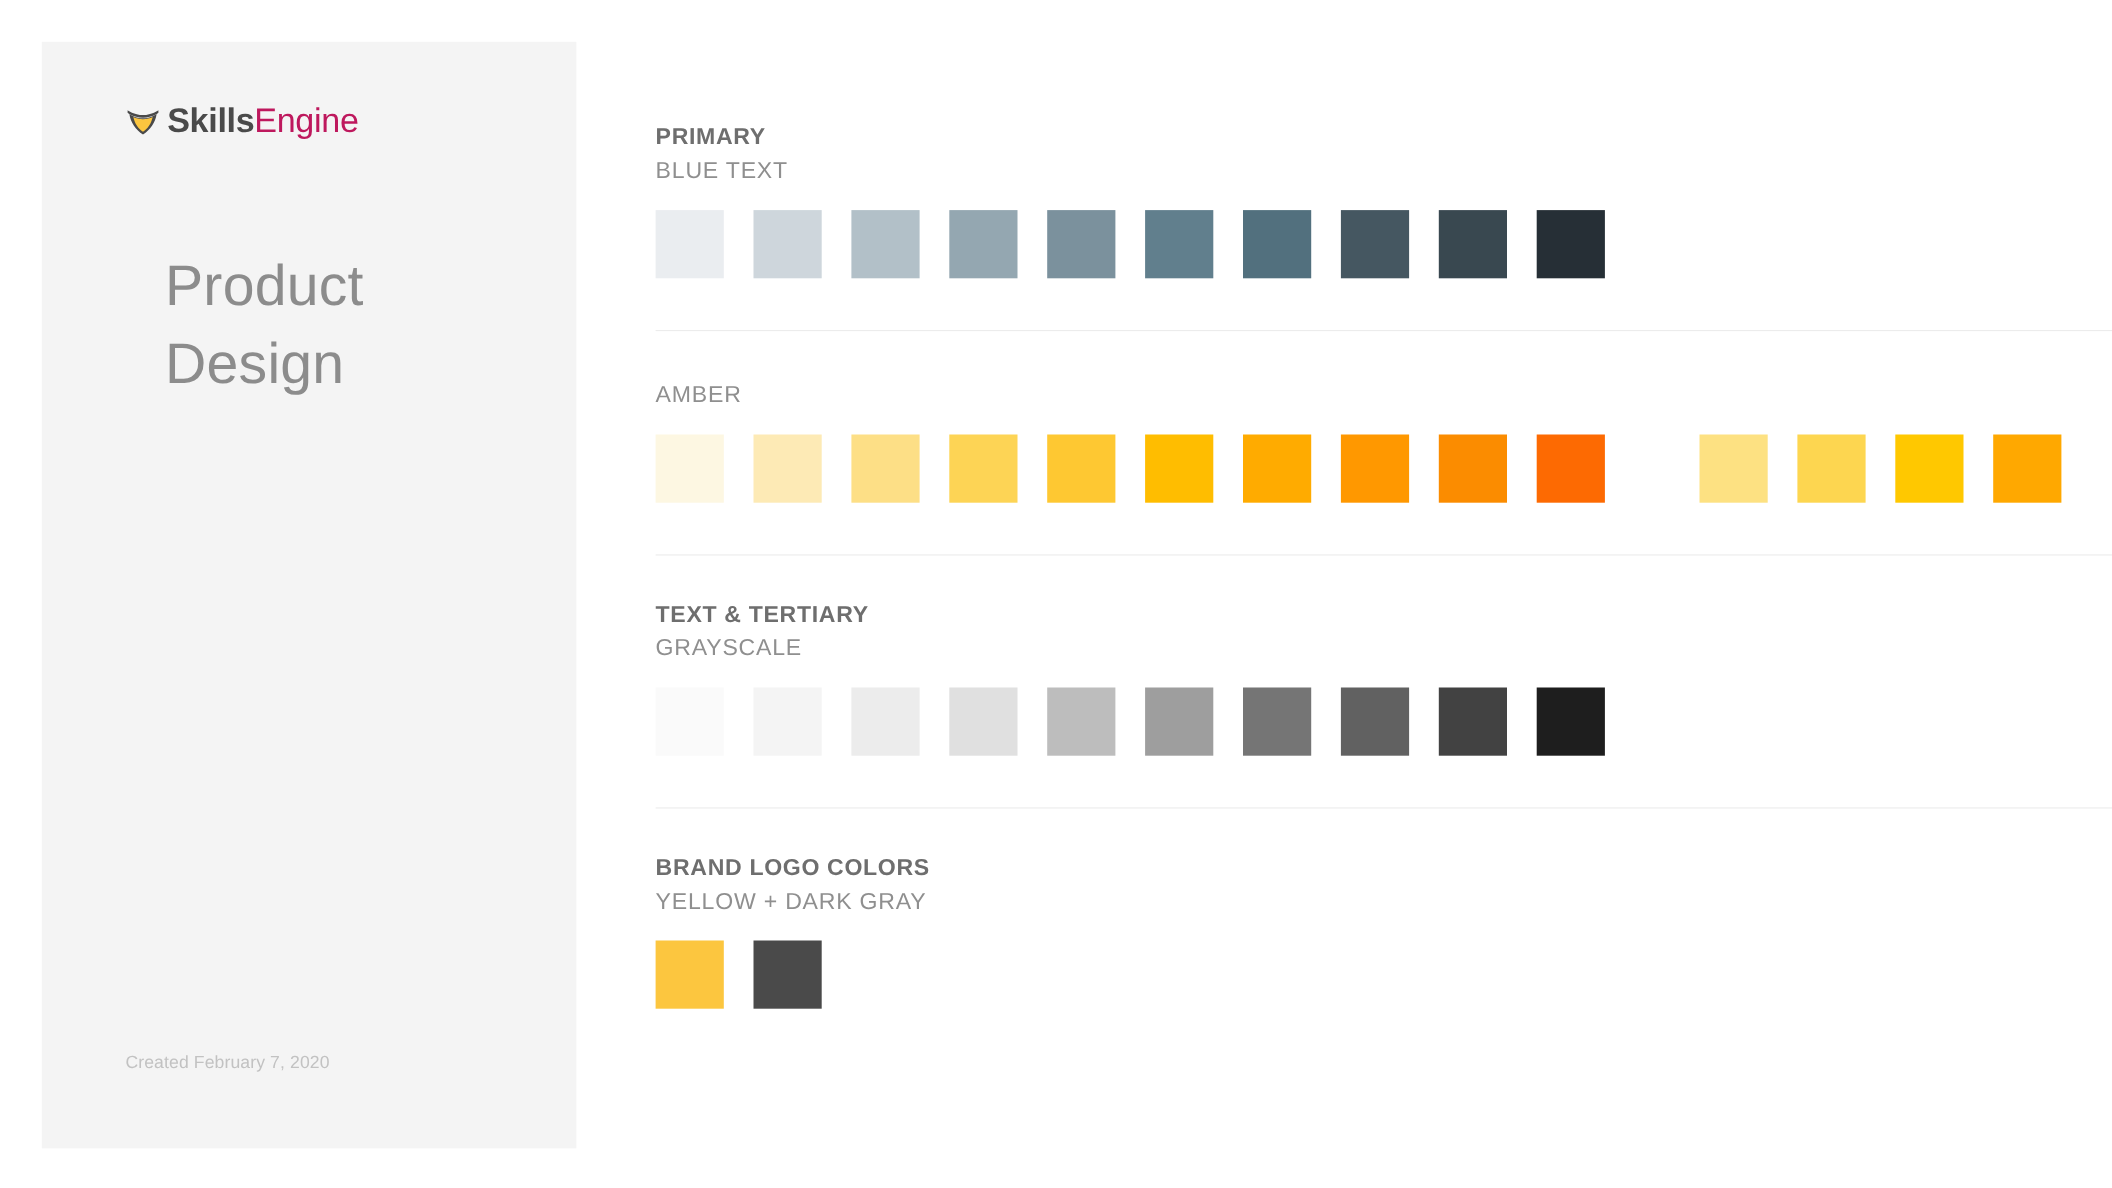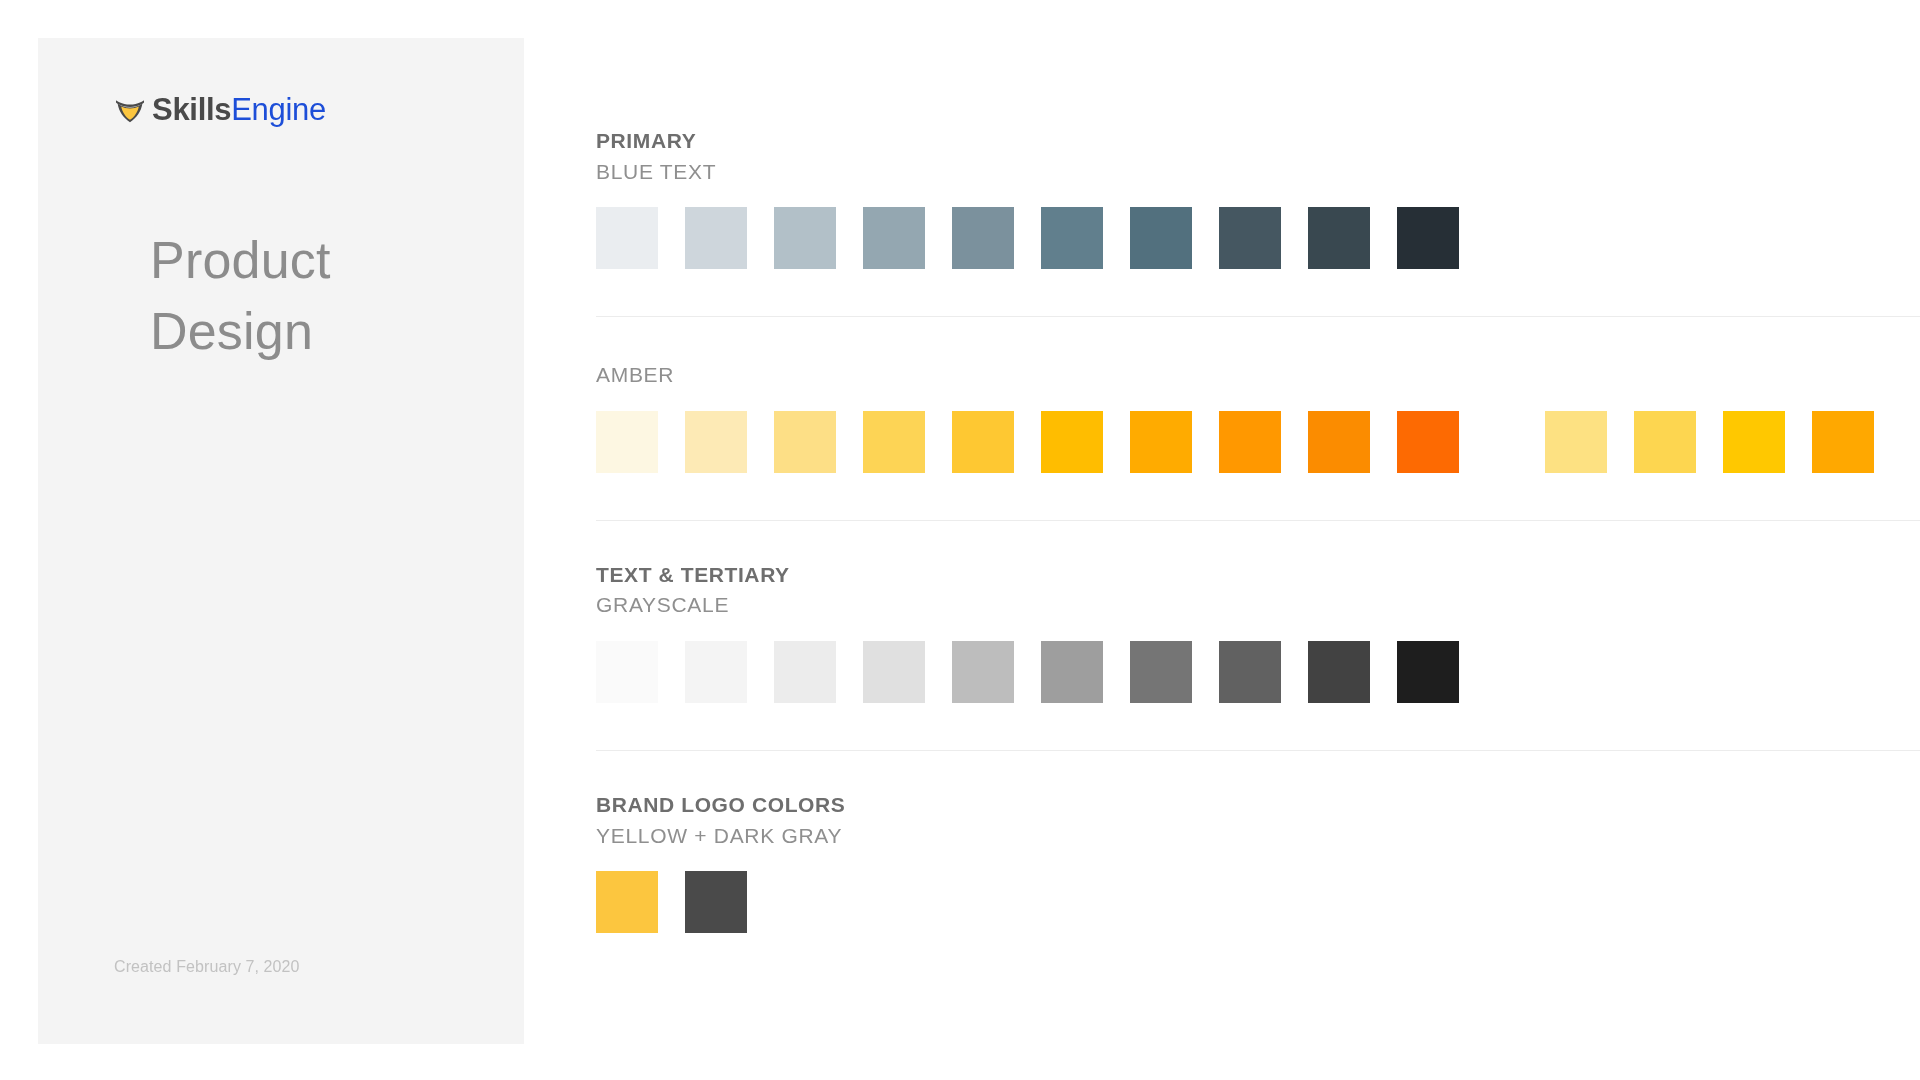--- a/index.html
+++ b/index.html
@@ -50,21 +50,21 @@
   }
 
   .logo-text {
     font-size: 31px;
     letter-spacing: -0.3px;
     color: #4a4a4a;
     white-space: nowrap;
     line-height: 1;
   }
   .logo-text .lt-bold { font-weight: bold; margin-top: 32px; }
-  .logo-text .lt-light { font-weight: normal; color: #1d4ed8; }
+  .logo-text .lt-light { font-weight: normal; color: #be185d; }
 
   .sidebar-title {
     margin-top: 94px;
     margin-left: 40px;
     font-size: 52px;
     font-weight: 300;
     line-height: 1.37;
     color: #8c8c8c;
     letter-spacing: 0.2px;
   }
@@ -80,21 +80,20 @@
   }
 
   
   .main {
     position: absolute;
     left: 596px;
     top: 0;
     width: 1324px;
     height: 1052px;
     padding-top: 112px;
-    margin-top: 16px;
   }
 
   .section {
     position: relative;
     padding-bottom: 0;
   }
 
   .section-rule {
     position: absolute;
     left: 0;

